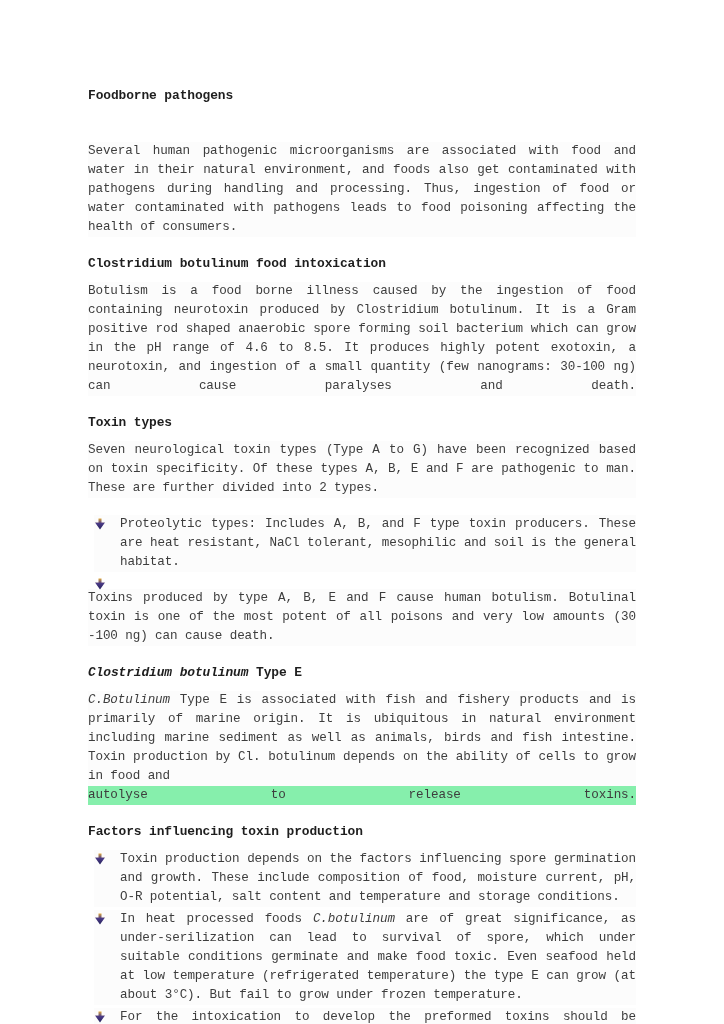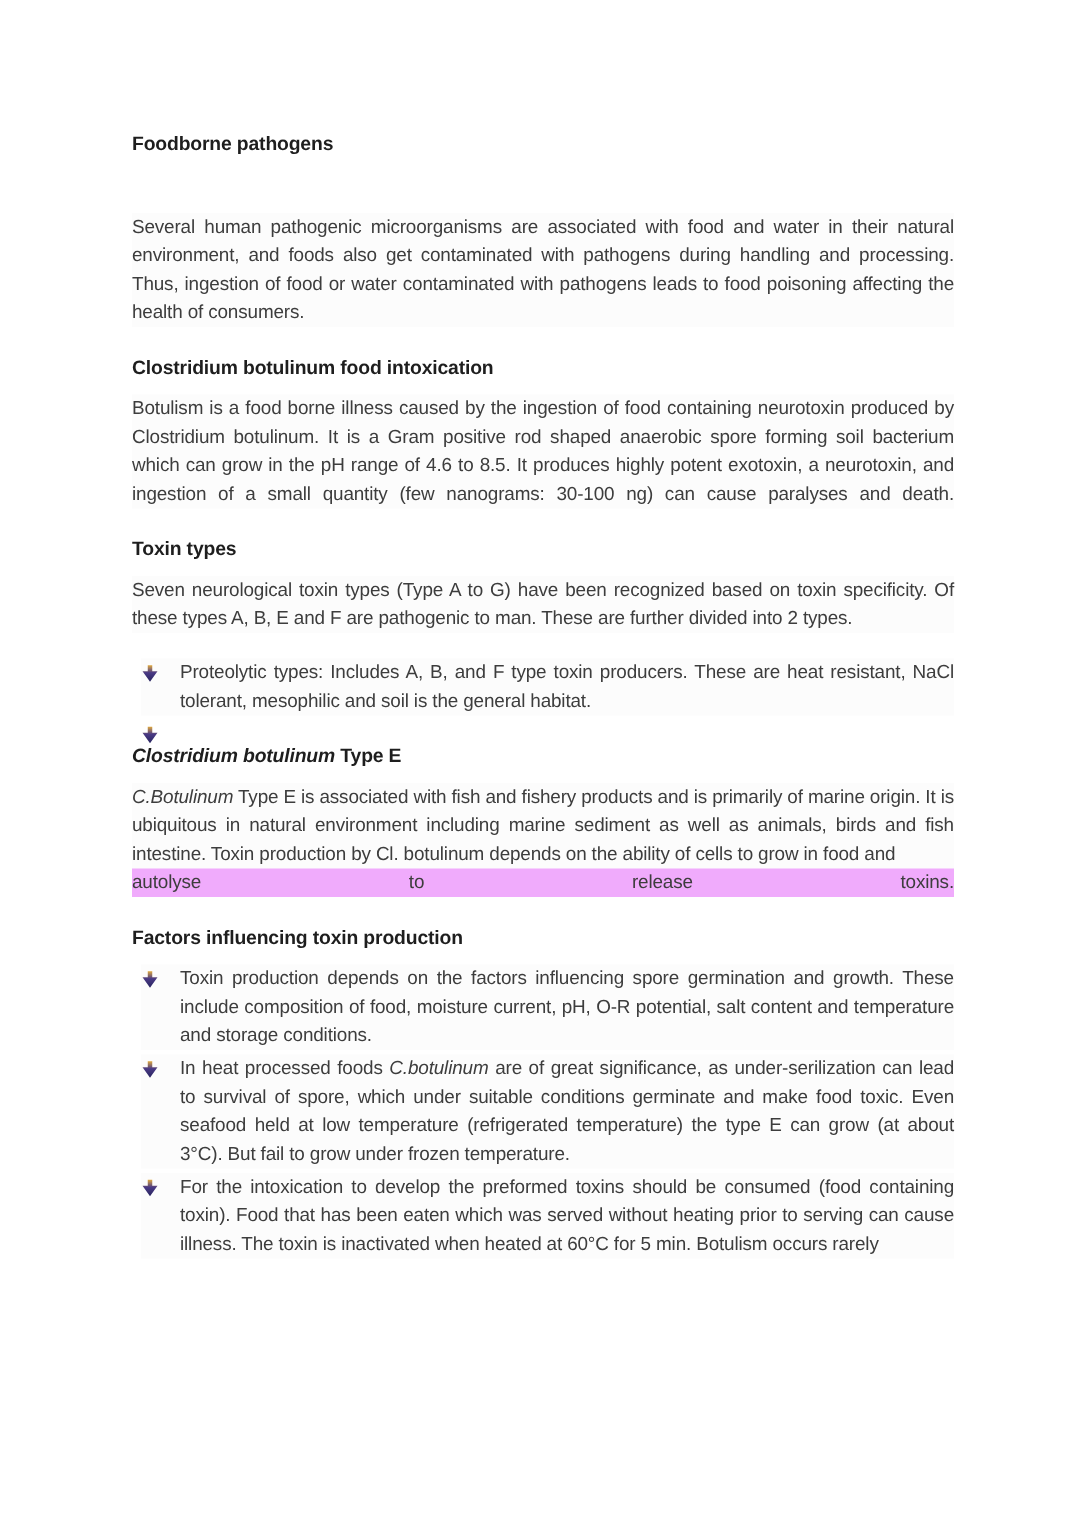--- a/index.html
+++ b/index.html
@@ -3,21 +3,21 @@
 <meta charset="utf-8">
 <style>
   html, body { margin: 0; padding: 0; background: #ffffff; }
   .page {
     position: relative;
     width: 724px;
     height: 1024px;
     box-sizing: border-box;
     padding: 86px 88px 0 88px;
     background: #ffffff;
-    font-family: Liberation Sans, sans-serif;
+    font-family: Liberation Mono, monospace;
     font-size: 12.6px;
     line-height: 19px;
     letter-spacing: -0.1px;
     color: #3d3d3d;
     overflow: hidden;
   }
   .hd {
     font-weight: 700;
     color: #1e1e1e;
     font-size: 12.9px;
@@ -26,21 +26,21 @@
   }
   .hd-main { margin: 0 0 37px 0; }
   .mt-lg { margin-top: 13px; }
   .mt-sm { margin-top: 4px; }
   p {
     margin: 0 0 17px 0;
     text-align: justify;
     background: #fcfcfc;
   }
   .justify-last { text-align-last: justify; }
-  .para-block { margin: 0 0 17px 0; background: #f0abfc; }
+  .para-block { margin: 0 0 17px 0; background: #86efac; }
   .para-block p { margin: 0; }
   .justify-line {
     display: flex;
     justify-content: space-between;
     line-height: 19px;
   }
   ul.arrow-list {
     list-style: none;
     margin: 0 0 17px 0;
     padding: 0 0 0 6px;
@@ -100,20 +100,21 @@
     </li>
     <li>
       <span class="bullet">
         <svg width="12" height="12" viewBox="0 0 12 12">
             <polygon points="4.5,0.5 7.5,0.5 7.5,4.5 11,4.5 6,11.5 1,4.5 4.5,4.5" fill="url(#bulletGrad)"></polygon>
           </svg>
       </span>
     </li>
   </ul>
 
+  <p>Toxins produced by type A, B, E and F cause human botulism. Botulinal toxin is one of the most potent of all poisons and very low amounts (30 -100 ng) can cause death.</p>
 
   <div class="hd mt-lg">
     <span class="ital">Clostridium botulinum</span><span> Type E</span>
   </div>
 
   <div class="para-block">
     <p><span class="ital">C.Botulinum</span><span> Type E is associated with fish and fishery products and is primarily of marine origin. It is ubiquitous in natural environment including marine sediment as well as animals, birds and fish intestine. Toxin production by Cl. botulinum depends on the ability of cells to grow in food and</span></p>
     <div class="justify-line">
       <span>autolyse</span>
       <span>to</span>

